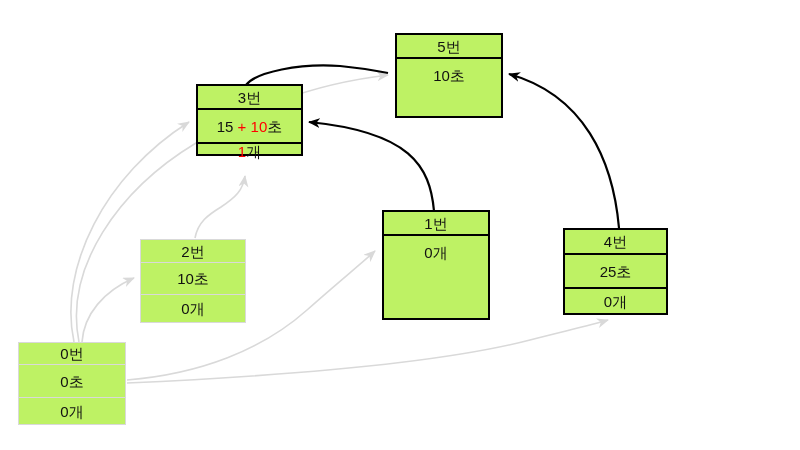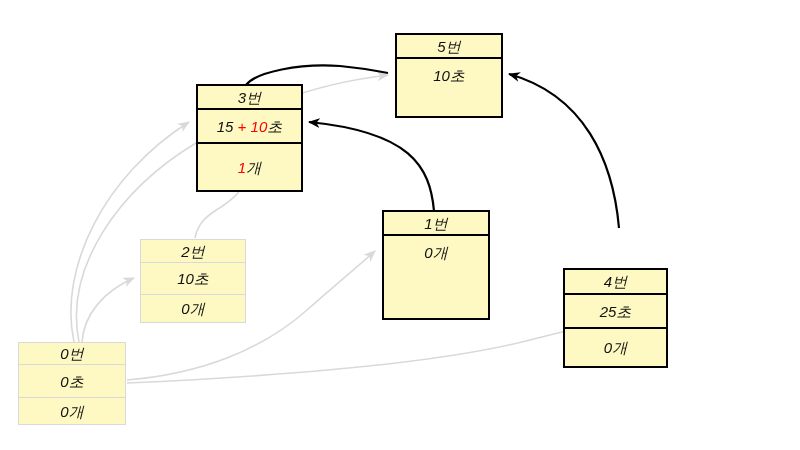--- a/index.html
+++ b/index.html
@@ -3,39 +3,39 @@
 <meta charset="utf-8">
 <style>
   html,body{margin:0;padding:0;}
   body{
     width:800px;height:450px;background:#ffffff;overflow:hidden;position:relative;
     font-family:"Liberation Sans","DejaVu Sans",sans-serif;
   }
   #canvas{position:relative;width:800px;height:450px;background:#ffffff;}
   #edges{position:absolute;left:0;top:0;width:800px;height:450px;}
   .node{
-    position:absolute;background:#fef9c3;box-sizing:border-box;
+    position:absolute;background:#bef264;box-sizing:border-box;
     display:grid;grid-template-rows:22px 34px 1fr;
-    font-size:15px;color:#111111;font-style:italic;
+    font-size:15px;color:#111111;
   }
   .node.dark{border:2px solid #000000;}
   .node.dark .row + .row{border-top:2px solid #000000;}
   .node.light{border:1px solid #d9d9d9;text-align:right;}
   .node.light .row + .row{border-top:1px solid #d9d9d9;}
   .row{
     display:flex;align-items:center;justify-content:center;
     white-space:pre;box-sizing:border-box;line-height:1;
   }
   .red{color:#ff0000;}
   
   #node0{left:18px; top:342px; width:108px; height:83px; grid-template-rows:21px 33px 1fr;}
   #node1{left:382px;top:210px; width:108px; height:110px;}
   #node2{left:140px;top:239px; width:106px; height:84px; grid-template-rows:22px 32px 1fr;}
-  #node3{left:196px;top:84px;  width:107px; height:108px;}
-  #node4{left:563px;top:228px; width:105px; height:100px; grid-template-rows:23px 34px 1fr;margin-top:40px;}
+  #node3{left:196px;top:84px;  width:107px; height:72px;}
+  #node4{left:563px;top:228px; width:105px; height:87px; grid-template-rows:23px 34px 1fr;}
   #node5{left:395px;top:33px;  width:108px; height:85px; grid-template-rows:22px 35px 1fr;}
 </style>
 </head>
 <body>
 
 <div id="canvas">
 
   <svg id="edges" viewBox="0 0 800 450" xmlns="http://www.w3.org/2000/svg">
     <defs>
       <marker id="ah-gray" markerWidth="13" markerHeight="11" refX="11" refY="5" orient="auto" markerUnits="userSpaceOnUse">

